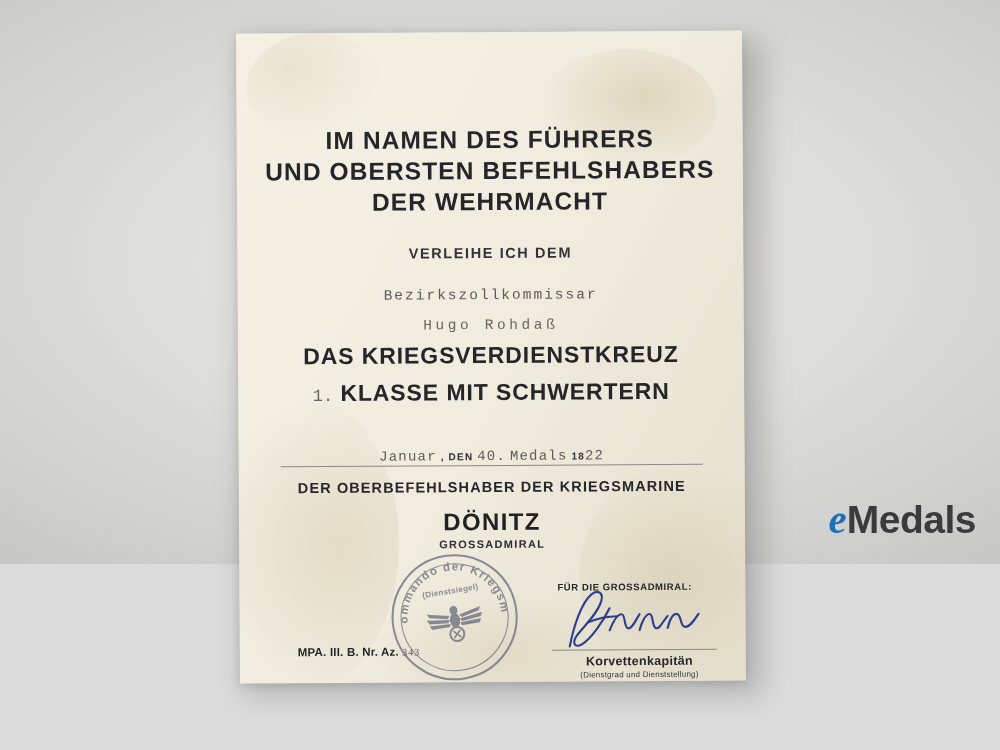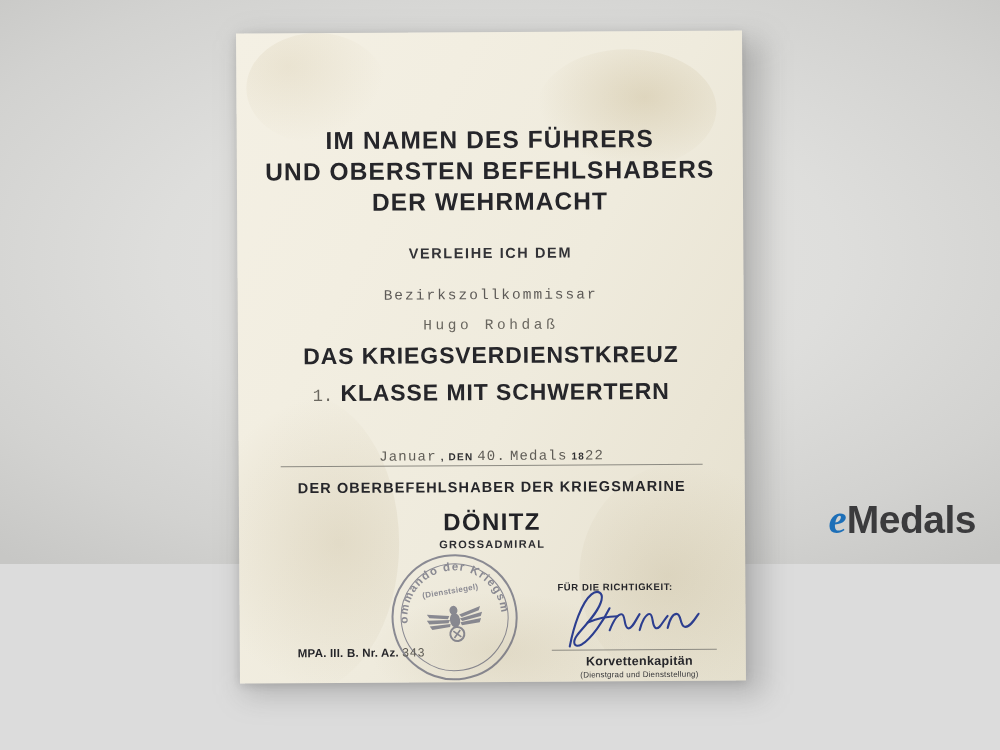--- a/index.html
+++ b/index.html
@@ -255,23 +255,23 @@
   .mpa {
     position: absolute;
     left: 58px;
     top: 613px;
     font-size: 11.5px;
     font-weight: bold;
     letter-spacing: 0.2px;
     color: #26262a;
   }
   .mpa .num {
-    font-family: Liberation Sans, sans-serif;
+    font-family: Liberation Serif, serif;
     font-weight: normal;
-    font-size: 12px;
+    font-size: 10px;
     letter-spacing: 1px;
     color: #5b5852;
   }
 
   
   .fdr {
     position: absolute;
     left: 318px;
     top: 550px;
     width: 150px;
@@ -418,21 +418,21 @@
             <path d="M27.5 33.5 L34.5 40.5 M34.5 33.5 L27.5 40.5" stroke="#4d4f66" stroke-width="1.6"></path>
           </g>
         </svg>
       </div>
 
       <div class="mpa">
         <span>MPA. III. B. Nr. Az.</span>
         <span class="num">343</span>
       </div>
 
-      <div class="fdr">FÜR DIE RICHTIGKEIT:</div>
+      <div class="fdr">FÜR DIE GROSSADMIRAL:</div>
 
       <svg class="sig-ink" viewBox="0 0 170 66">
         <g fill="none" stroke="#2c3e8f" stroke-width="2.1" stroke-linecap="round" stroke-linejoin="round">
           <path d="M18 60 C22 40 30 16 40 8 C46 3 52 6 50 14 C47 26 34 38 26 48 C20 56 22 62 30 58 C40 52 52 34 58 22"></path>
           <path d="M58 44 C62 34 66 28 70 28 C74 28 72 40 76 42 C80 44 84 34 88 28"></path>
           <path d="M88 44 C90 36 94 28 98 28 C102 28 100 40 104 42 C108 44 112 34 116 30"></path>
           <path d="M116 42 C118 34 121 28 125 28 C130 28 128 40 133 41 C138 42 143 34 147 28"></path>
           <path d="M36 36 C46 32 58 30 66 30"></path>
         </g>
       </svg>

